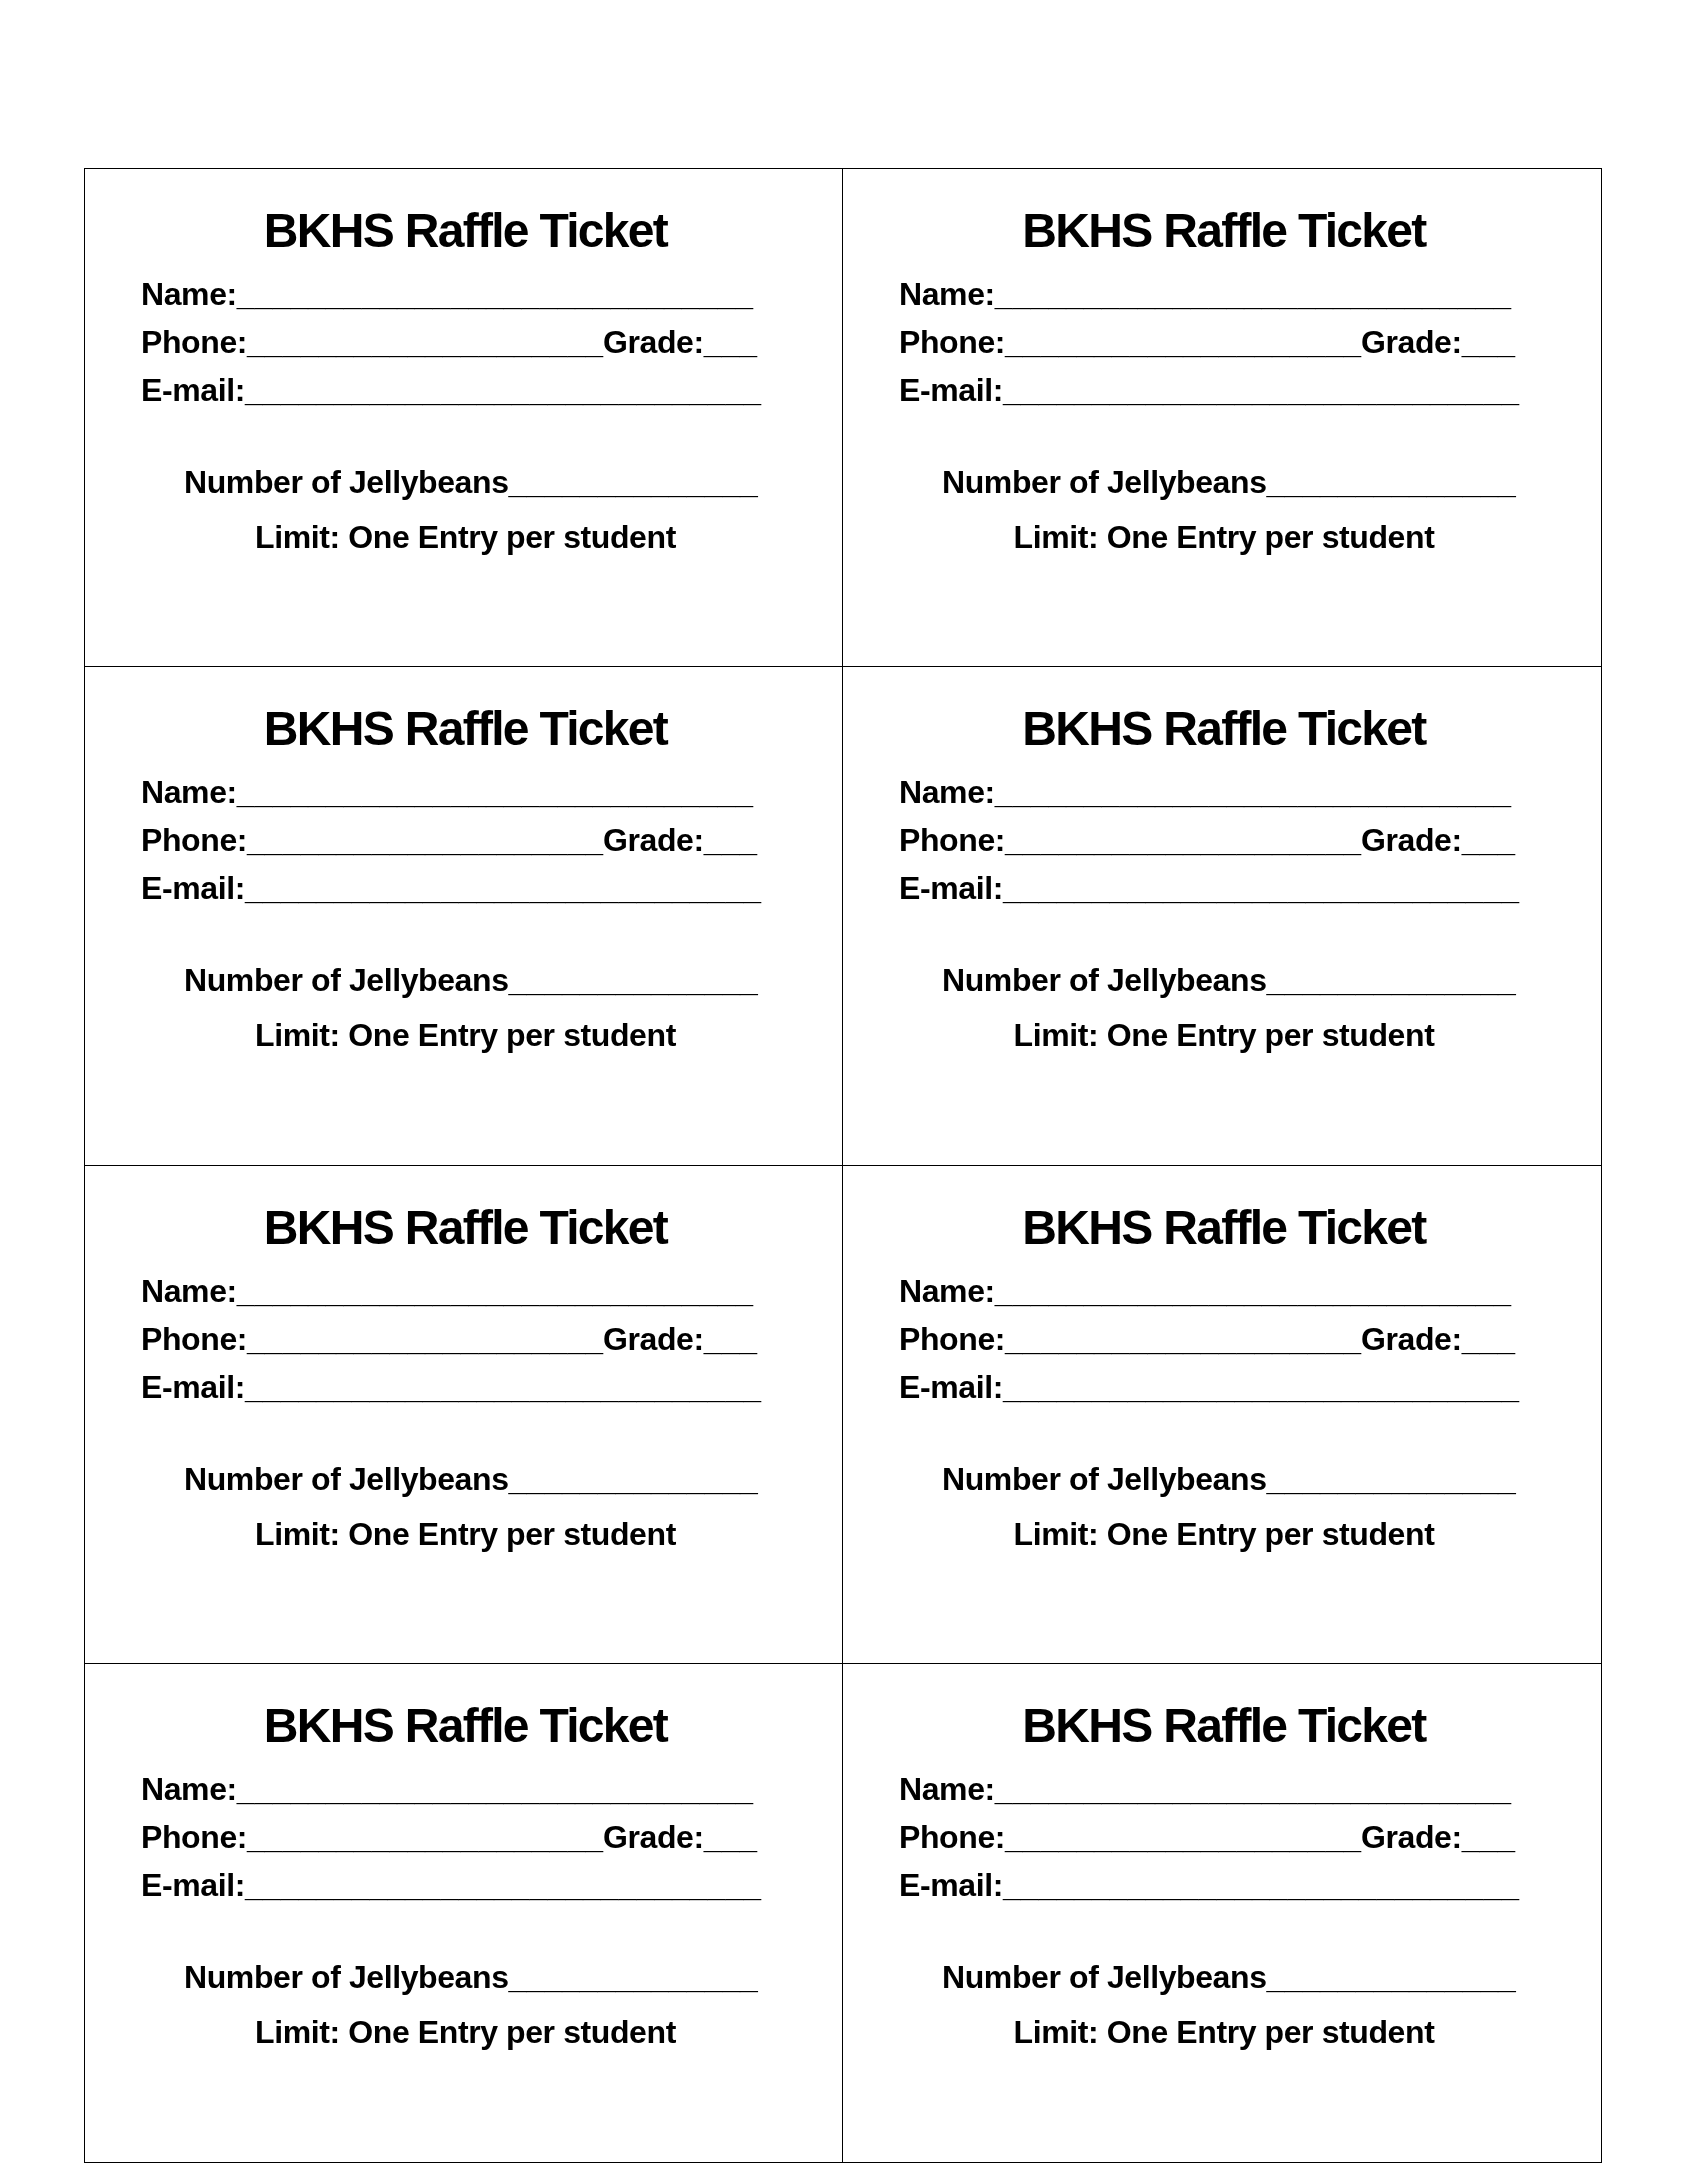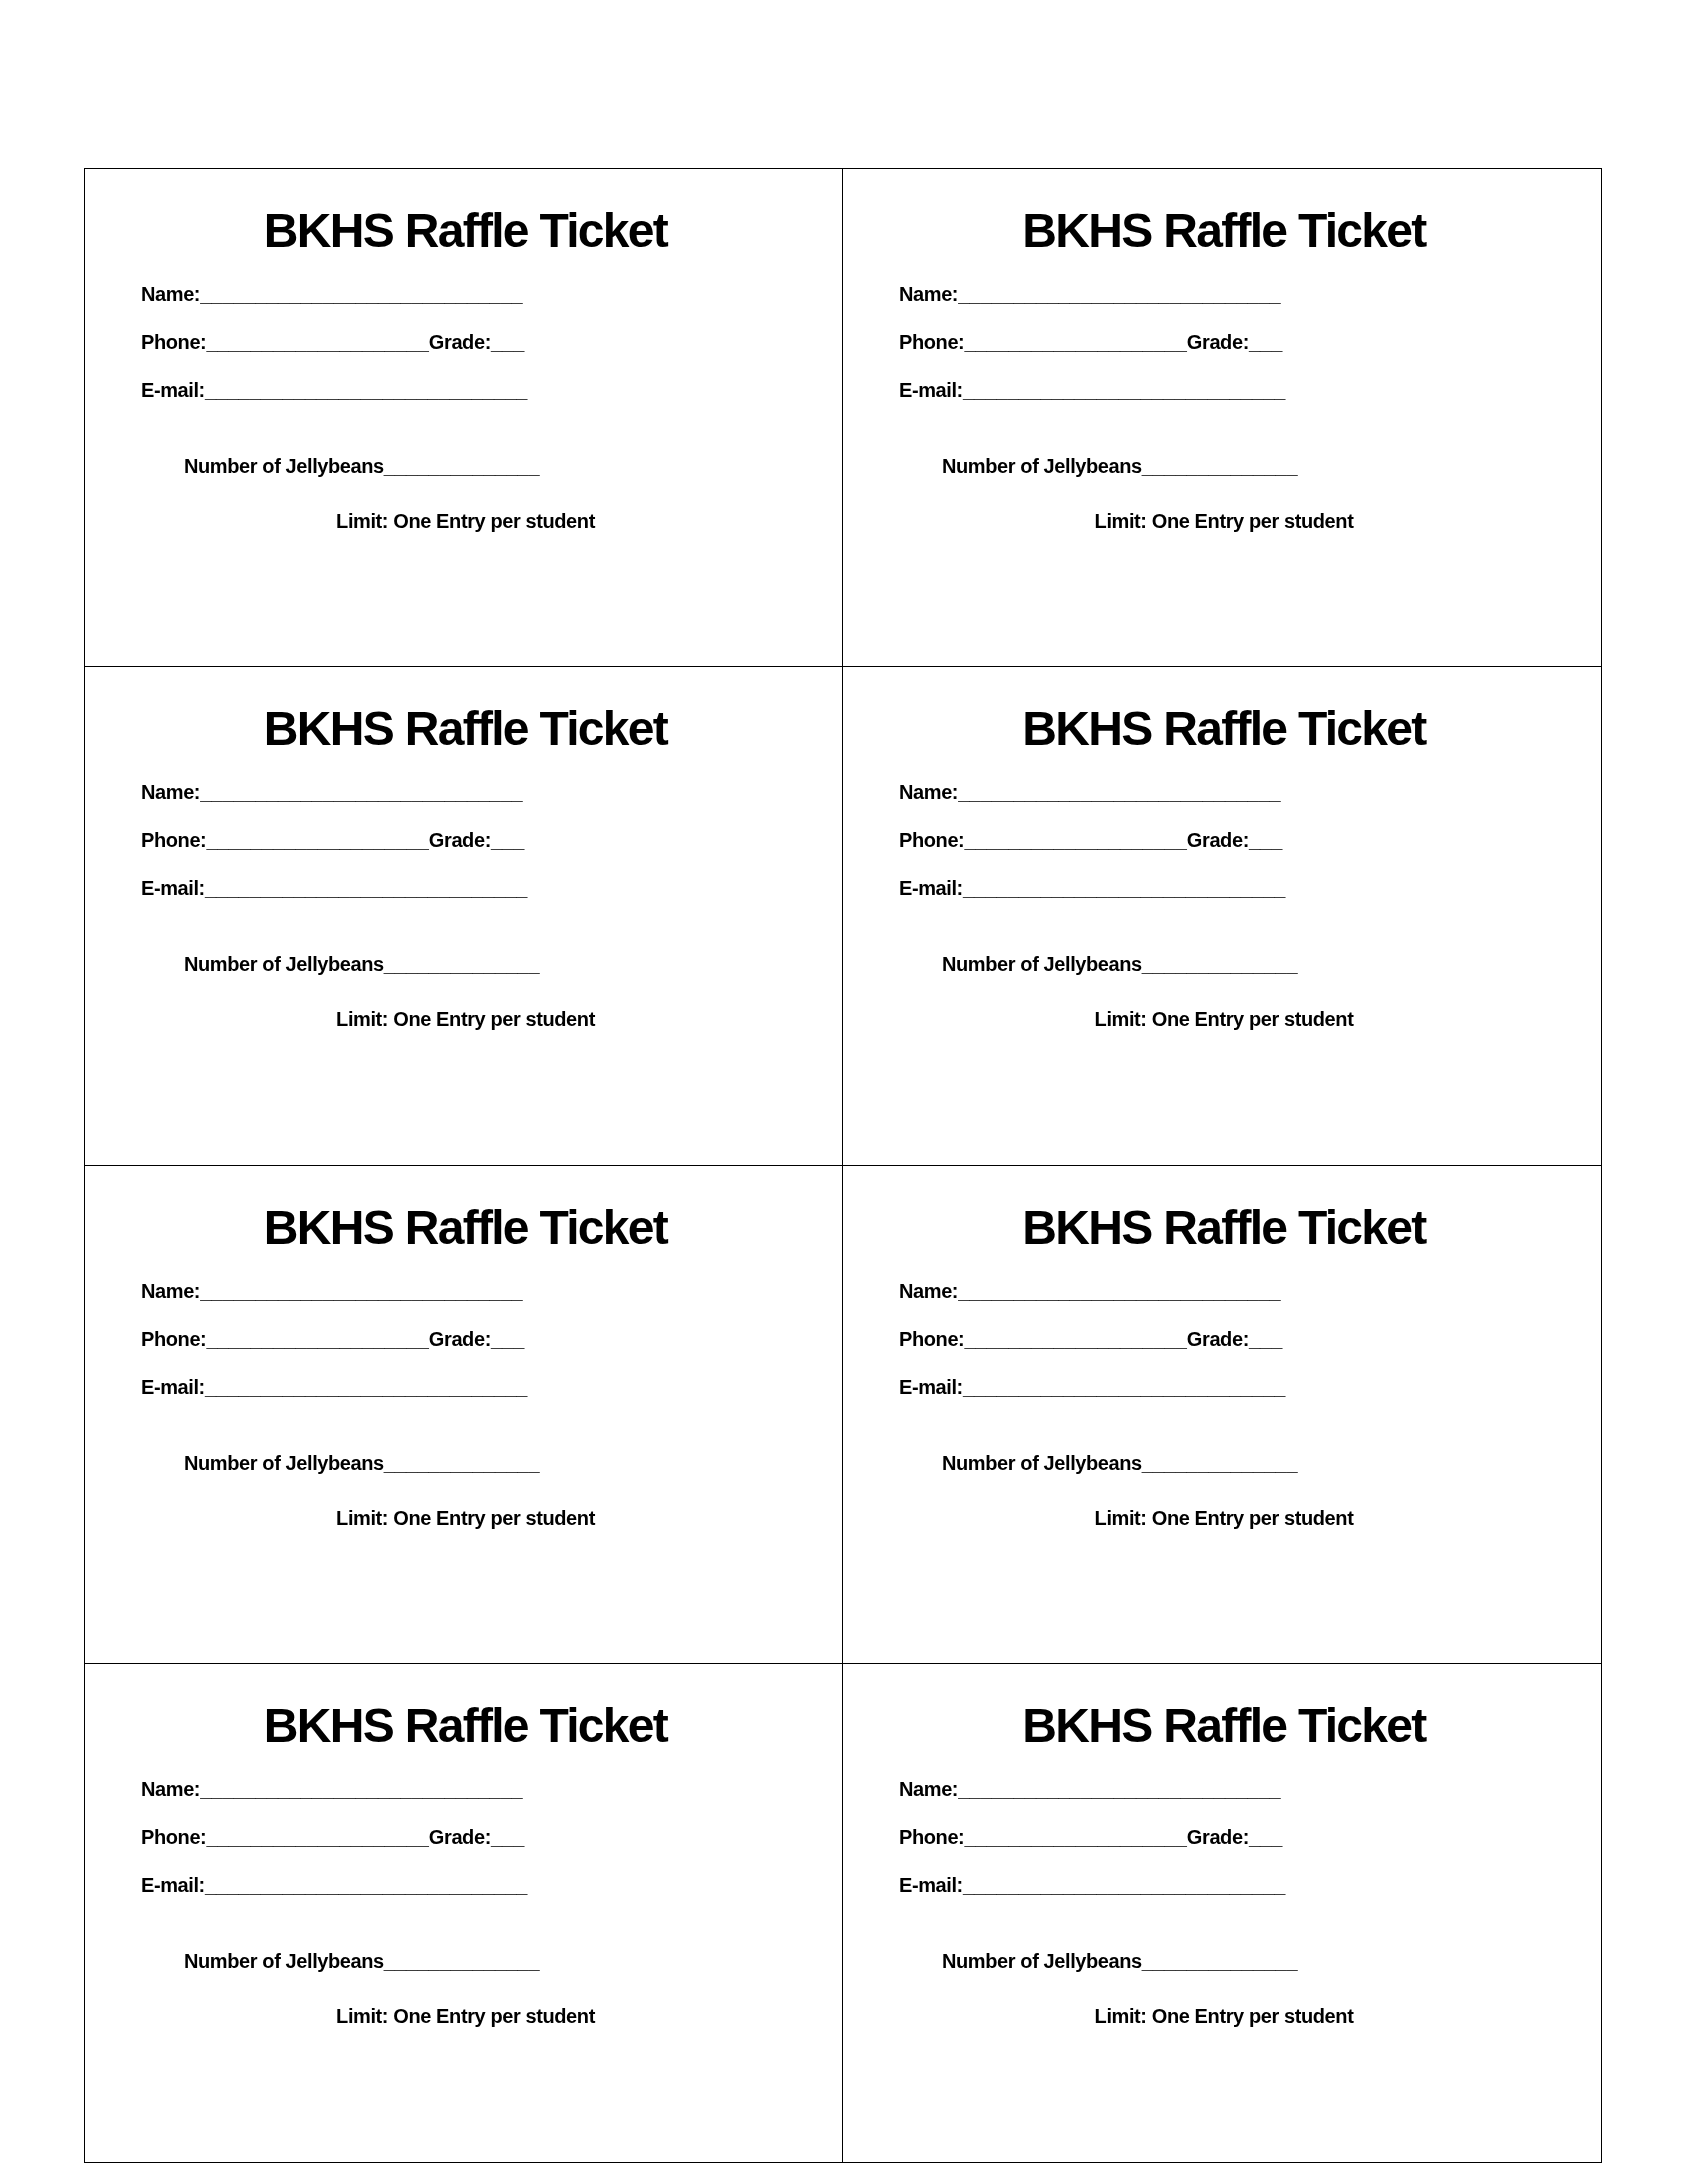--- a/index.html
+++ b/index.html
@@ -48,27 +48,27 @@
   .cell:nth-child(n+7) { border-bottom: none; }
   .title {
     text-align: center;
     font-size: 48px;
     line-height: 54px;
     letter-spacing: -1.7px;
     margin-bottom: 12.2px;
     white-space: nowrap;
   }
   .field {
-    font-size: 20px;
+    font-size: 32px;
     line-height: 48px;
     letter-spacing: -0.4px;
     white-space: nowrap;
   }
   .blank { letter-spacing: 0; }
-  .jelly { margin-top: 28px; padding-left: 43px; }
+  .jelly { margin-top: 44px; padding-left: 43px; }
   .limit { text-align: center; margin-top: 7px; }
 </style>
 </head>
 <body>
 
 <div class="sheet">
   <div class="grid">
   <div class="cell">
     <div class="title">BKHS Raffle Ticket</div>
     <div class="field"><span>Name:</span><span class="blank">_____________________________</span></div>

